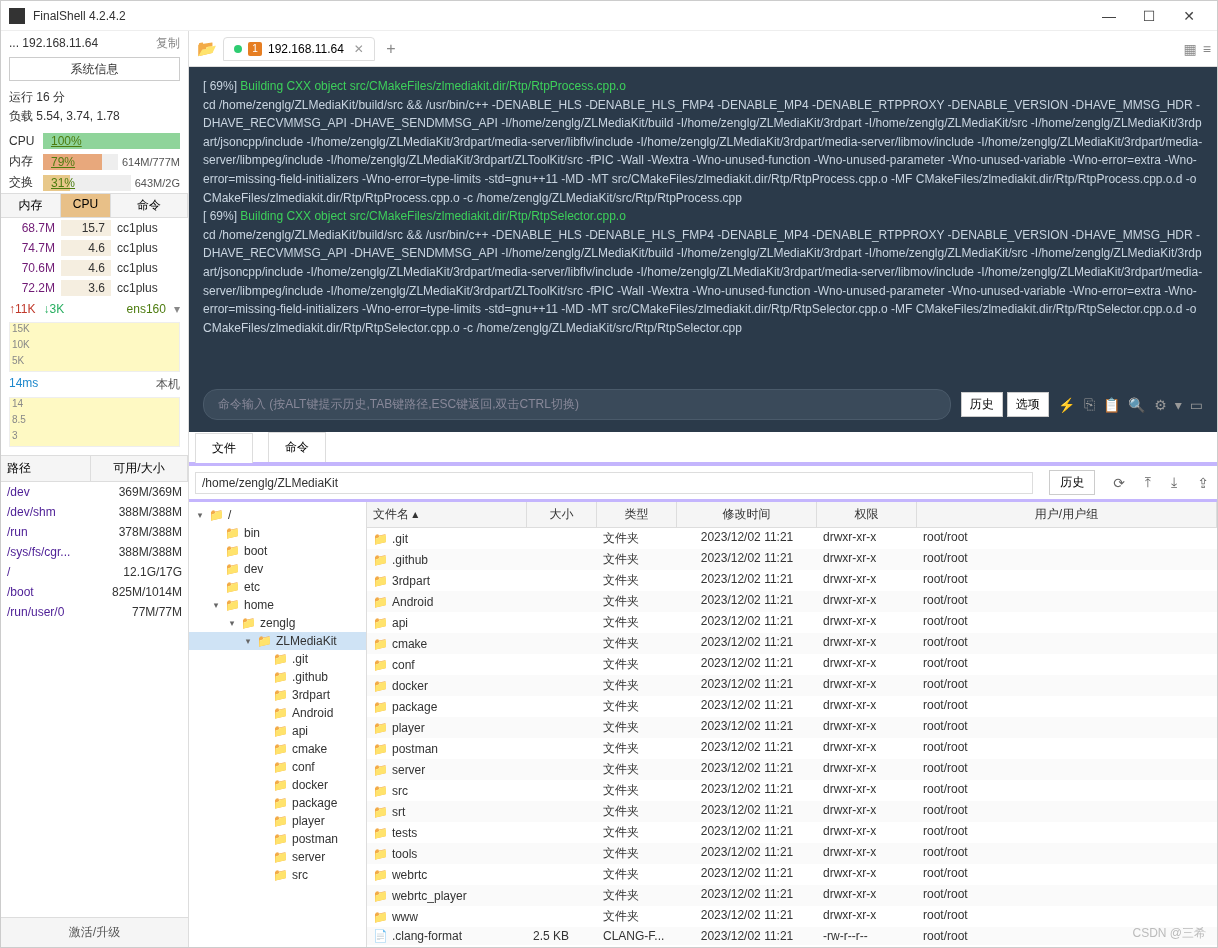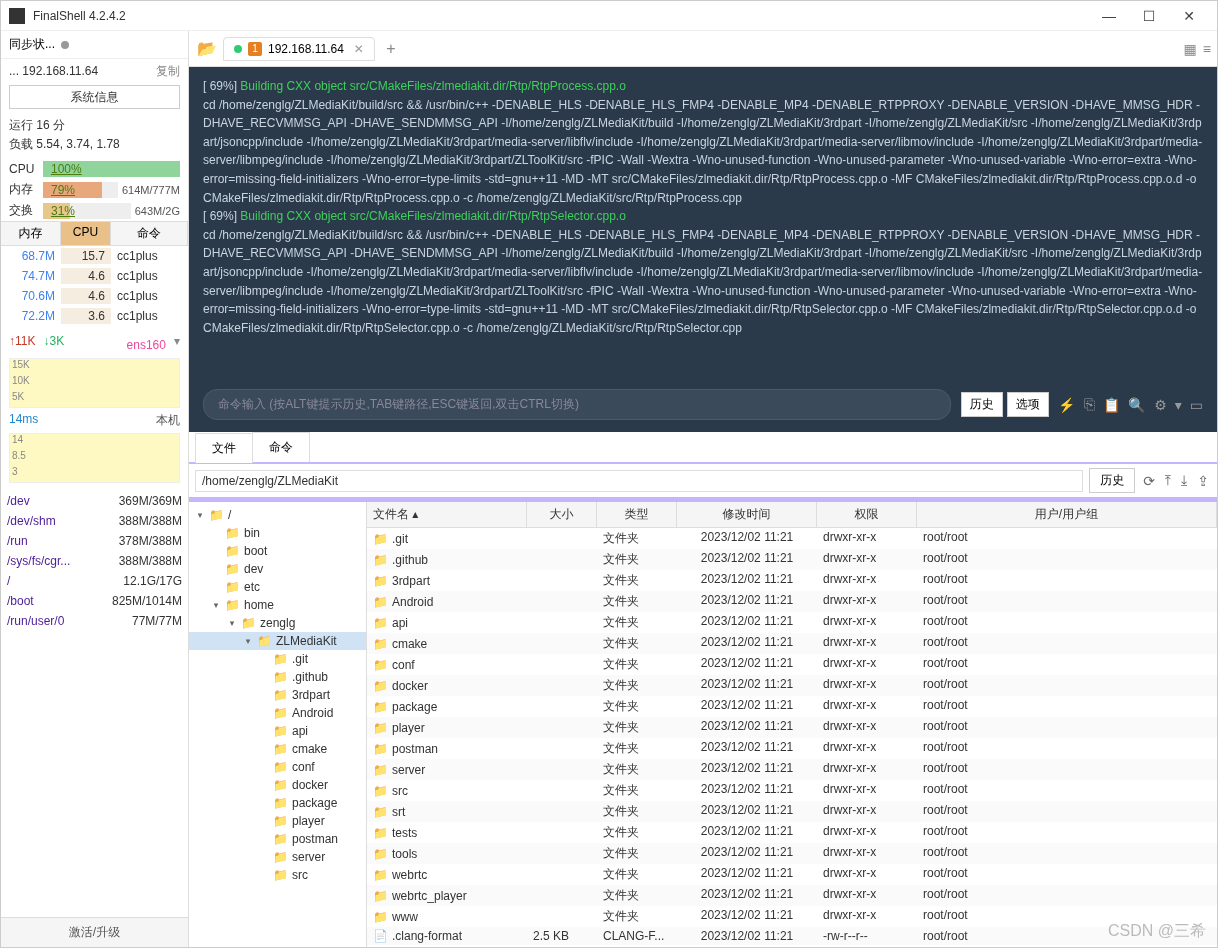--- a/index.html
+++ b/index.html
@@ -24,27 +24,27 @@
 .metric-row .bar .fill { position: absolute; left: 0; top: 0; bottom: 0; }
 .metric-row .bar .pct { position: relative; margin-left: 8px; color: #4d7c0f; z-index: 1; text-decoration: underline; }
 .metric-row .extra { color: #555; font-size: 11px; }
 .proc-header { display: flex; background: #f5f5f5; border-top: 1px solid #ddd; border-bottom: 1px solid #ddd; }
 .proc-header div { padding: 3px 6px; border-right: 1px solid #ddd; text-align: center; }
 .proc-header .mem { width: 60px; }
 .proc-header .cpu { width: 50px; background: #e8c088; }
 .proc-header .cmd { flex: 1; }
 .proc-row { display: flex; padding: 2px 0; }
 .proc-row div { padding: 1px 6px; }
-.proc-row .mem { width: 60px; text-align: right; color: #3b82f6; }
+.proc-row .mem { width: 60px; text-align: right; color: #701a75; }
 .proc-row .cpu { width: 50px; text-align: right; color: #333; background: #f5eee0; }
 .proc-row .cmd { flex: 1; color: #333; }
 .net-row { display: flex; padding: 4px 8px; gap: 8px; align-items: center; }
 .net-row .up { color: #c0392b; }
 .net-row .down { color: #27ae60; }
-.net-row .iface { margin-left: auto; color: #ec4899; margin-top: 8px; }
+.net-row .iface { margin-left: auto; color: #4d7c0f; }
 .chart { height: 50px; margin: 2px 8px; background: #fef9c3; border: 1px solid #eee; position: relative; }
 .chart .ylabel { position: absolute; left: 2px; font-size: 10px; color: #888; }
 .latency-row { display: flex; padding: 2px 8px; }
 .latency-row .val { color: #1e88cc; }
 .latency-row .host { margin-left: auto; color: #555; }
 .fs-table { margin-top: 6px; }
 .fs-header { display: flex; background: #f5f5f5; border-top: 1px solid #ddd; border-bottom: 1px solid #ddd; }
 .fs-header div { padding: 4px 6px; border-right: 1px solid #ddd; }
 .fs-header .path { width: 90px; }
 .fs-header .size { flex: 1; text-align: center; }
@@ -71,24 +71,24 @@
 
 .cmd-input-row { background: #2b3a4a; padding: 8px 14px 12px; display: flex; align-items: center; gap: 10px; }
 .cmd-input { flex: 1; background: #3a4a5a; border: 1px solid #4a5a6a; border-radius: 14px; padding: 6px 14px; color: #aab; }
 .cmd-btns { display: flex; gap: 4px; }
 .cmd-btn { background: #fff; border: 1px solid #ccc; padding: 3px 8px; cursor: pointer; font-size: 12px; }
 .cmd-icons { display: flex; gap: 8px; color: #999; align-items: center; }
 .cmd-icons span { cursor: pointer; font-size: 14px; }
 .cmd-icons .bolt { color: #3dd05a; }
 
 .lower { flex: 1; display: flex; flex-direction: column; background: #fff; overflow: hidden; }
-.lower-tabs { display: flex; border-bottom: 2px solid #c4b5fd; padding: 0 6px; }
+.lower-tabs { display: flex; border-bottom: 4px solid #c4b5fd; padding: 0 6px; gap: 16px; }
 .lower-tab { padding: 6px 16px; border: 1px solid #ddd; border-bottom: none; margin-right: -1px; background: #fff; cursor: pointer; }
 .lower-tab.active { background: #fff; position: relative; top: 1px; }
-.path-row { display: flex; align-items: center; padding: 4px 6px; gap: 6px; border-bottom: 5px solid #c4b5fd; }
+.path-row { display: flex; align-items: center; padding: 4px 6px; gap: 16px; border-bottom: 3px solid #c4b5fd; }
 .path-row .path { flex: 1; padding: 3px 6px; border: 1px solid #ddd; background: #fff; color: #333; }
 .path-row .hbtn { padding: 3px 10px; border: 1px solid #ccc; background: #fff; cursor: pointer; }
 .path-row .icn { cursor: pointer; color: #666; font-size: 14px; padding: 0 2px; }
 
 .file-area { flex: 1; display: flex; overflow: hidden; }
 .tree { width: 178px; border-right: 1px solid #ddd; overflow-y: auto; padding: 4px 0; }
 .tree-item { display: flex; align-items: center; padding: 2px 4px; gap: 4px; cursor: pointer; color: #333; }
 .tree-item .chev { width: 10px; color: #666; font-size: 9px; display: inline-block; text-align: center; }
 .tree-item .fold { color: #e8b04a; }
 .tree-item.sel { background: #cfe3f5; }
@@ -101,39 +101,35 @@
 .ft-row:nth-child(even) { background: #fafafa; }
 .ft-row div { padding: 2px 6px; overflow: hidden; white-space: nowrap; text-overflow: ellipsis; color: #333; }
 .col-name { width: 160px; display: flex; align-items: center; gap: 4px; }
 .col-size { width: 70px; text-align: left; }
 .col-type { width: 80px; }
 .col-date { width: 140px; text-align: center; }
 .col-perm { width: 100px; }
 .col-user { flex: 1; }
 .ft-row .fold { color: #e8b04a; }
 .ft-row .file { color: #999; }
-.watermark { position: absolute; right: 12px; bottom: 6px; color: #bbb; font-size: 16px; pointer-events: none; }
+.watermark { position: absolute; right: 12px; bottom: 6px; color: #bbb; font-size: 12px; pointer-events: none; }
 </style>
 </head>
 <body>
 
 <div class="window">
   <div class="titlebar">
     <div class="logo"></div>
     <div class="title">FinalShell 4.2.4.2</div>
     <div class="wbtn">—</div>
     <div class="wbtn">☐</div>
     <div class="wbtn">✕</div>
   </div>
   <div class="main">
     <div class="sidebar">
-      <div class="sync-row">
-        <span>同步状...</span>
-        <span class="dot"></span>
-      </div>
       <div class="host-row">
         <span>...</span>&nbsp;
         <span>192.168.11.64</span>
         <span class="copy">复制</span>
       </div>
       <div class="sysinfo-btn">系统信息</div>
       <div class="stats">
         <div>运行 16 分</div>
         <div>负载 5.54, 3.74, 1.78</div>
       </div>
@@ -201,20 +197,24 @@
       <div class="latency-row">
         <span class="val">14ms</span>
         <span class="host">本机</span>
       </div>
       <div class="chart">
         <span class="ylabel" style="top:0">14</span>
         <span class="ylabel" style="top:16px">8.5</span>
         <span class="ylabel" style="top:32px">3</span>
       </div>
       <div class="fs-table">
+        <div class="fs-header">
+          <div class="path">路径</div>
+          <div class="size">可用/大小</div>
+        </div>
         <div id="fs-body">
             <div class="fs-row">
               <div class="path">/dev</div>
               <div class="size">369M/369M</div>
             </div>
             <div class="fs-row">
               <div class="path">/dev/shm</div>
               <div class="size">388M/388M</div>
             </div>
             <div class="fs-row">

